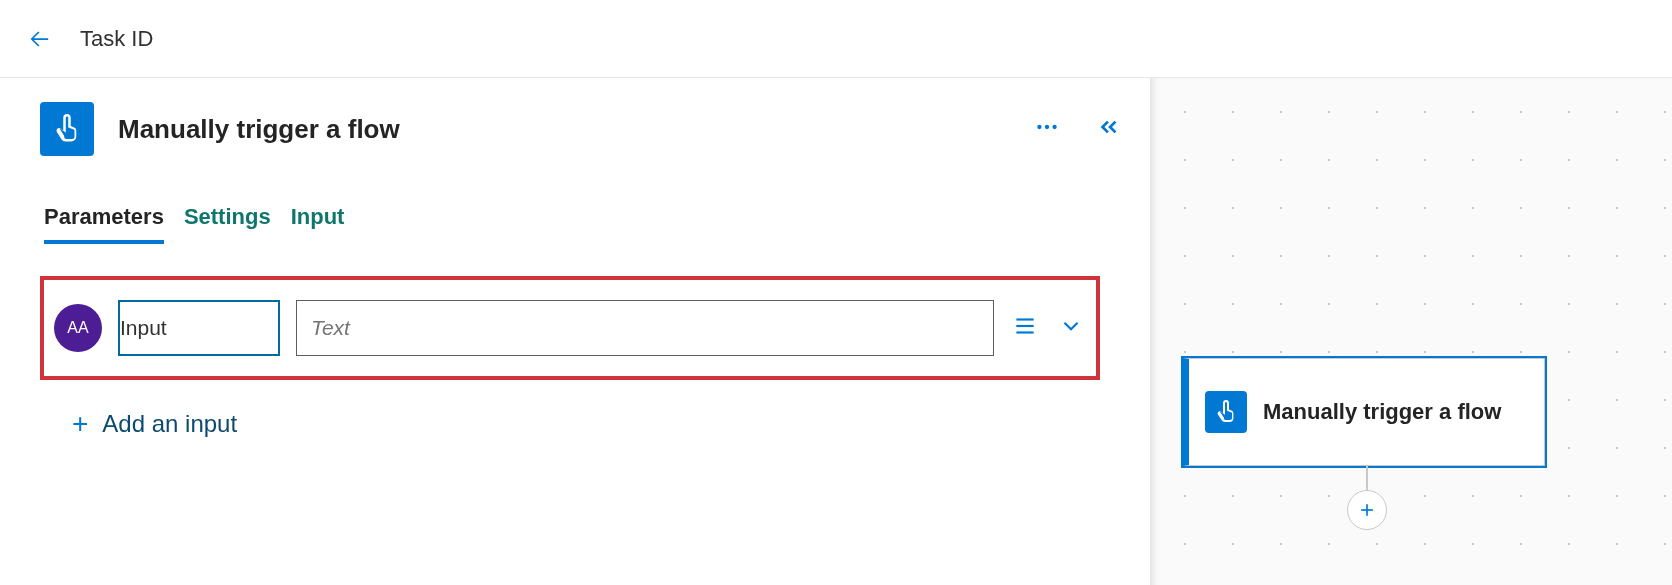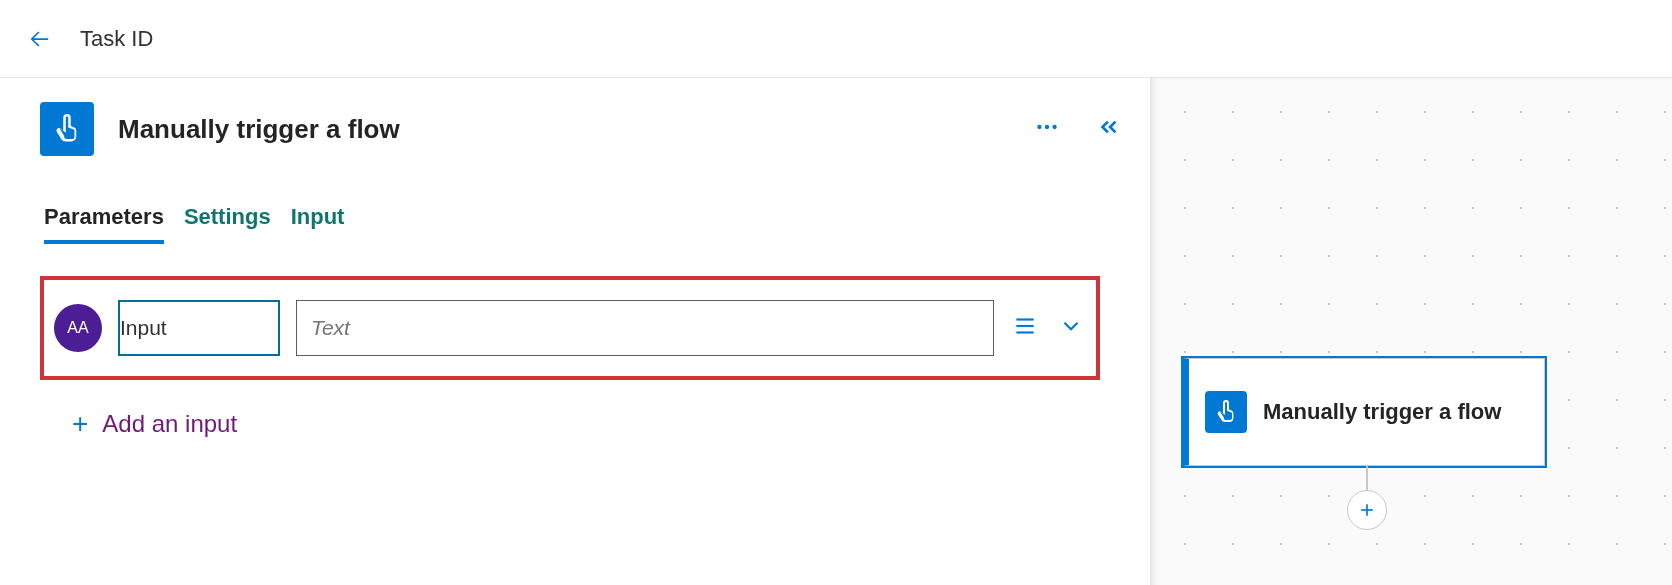--- a/index.html
+++ b/index.html
@@ -140,21 +140,21 @@
       padding-left: 32px;
       cursor: pointer;
     }
     .plus-sign {
       font-size: 28px;
       color: #0078d4;
       font-weight: 300;
     }
     .add-label {
       font-size: 24px;
-      color: #701a75;
+      color: #0c4a6e;
     }
     .right-canvas {
       flex: 1;
       background: #fafafa;
       border-left: 1px solid #e5e5e5;
       position: relative;
       background-image: radial-gradient(#c8c8c8 1.5px, transparent 1.5px);
       background-size: 48px 48px;
       background-position: 10px 10px;
       box-shadow: inset 6px 0 8px -6px rgba(0,0,0,0.15);

